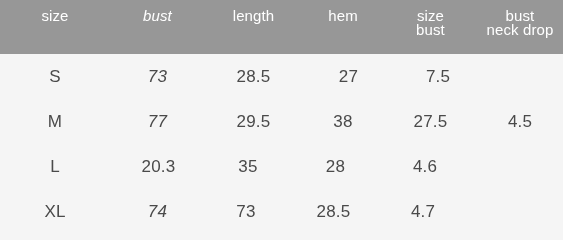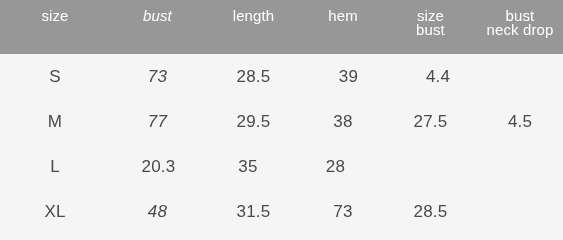--- a/index.html
+++ b/index.html
@@ -119,43 +119,44 @@
     </div>
 
   </div>
 
   <div class="table-body">
 
     <div class="table-row">
       <div class="body-cell col-0">S</div>
       <div class="body-cell col-1">73</div>
       <div class="body-cell col-2">28.5</div>
-      <div class="body-cell col-4">39</div>
-      <div class="body-cell col-5">4.4</div>
+      <div class="body-cell col-4">27</div>
+      <div class="body-cell col-5">7.5</div>
     </div>
 
     <div class="table-row">
       <div class="body-cell col-0">M</div>
       <div class="body-cell col-1">77</div>
       <div class="body-cell col-2">29.5</div>
       <div class="body-cell col-3">38</div>
       <div class="body-cell col-4">27.5</div>
       <div class="body-cell col-5">4.5</div>
     </div>
 
     <div class="table-row">
       <div class="body-cell col-0">L</div>
       <div class="body-cell col-2">20.3</div>
       <div class="body-cell col-3">35</div>
       <div class="body-cell col-4">28</div>
+      <div class="body-cell col-5">4.6</div>
     </div>
 
     <div class="table-row">
       <div class="body-cell col-0">XL</div>
-      <div class="body-cell col-1">48</div>
-      <div class="body-cell col-2">31.5</div>
+      <div class="body-cell col-1">74</div>
       <div class="body-cell col-3">73</div>
       <div class="body-cell col-4">28.5</div>
+      <div class="body-cell col-5">4.7</div>
     </div>
 
   </div>
 
 </div>
 
 </body></html>

